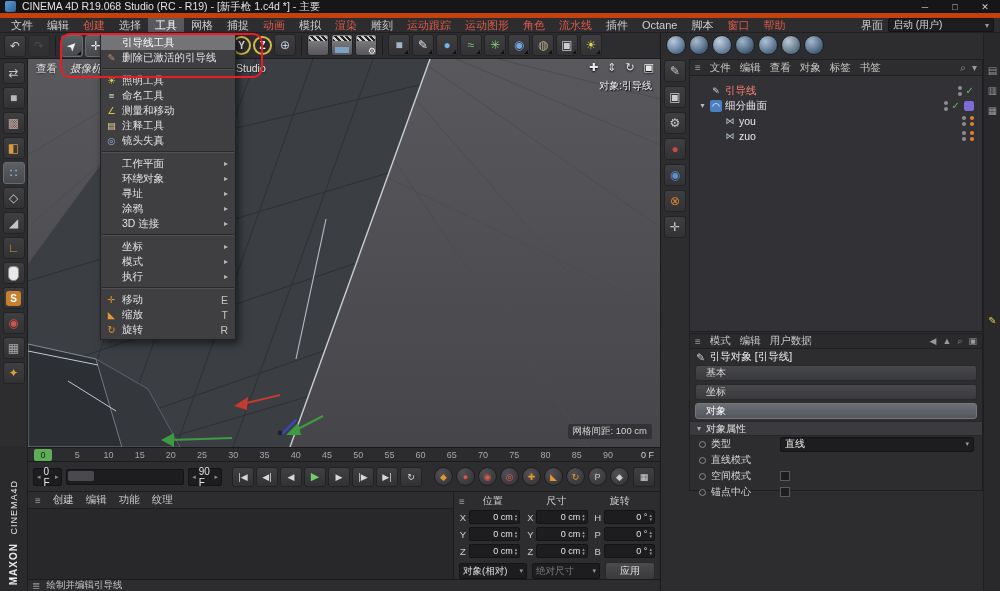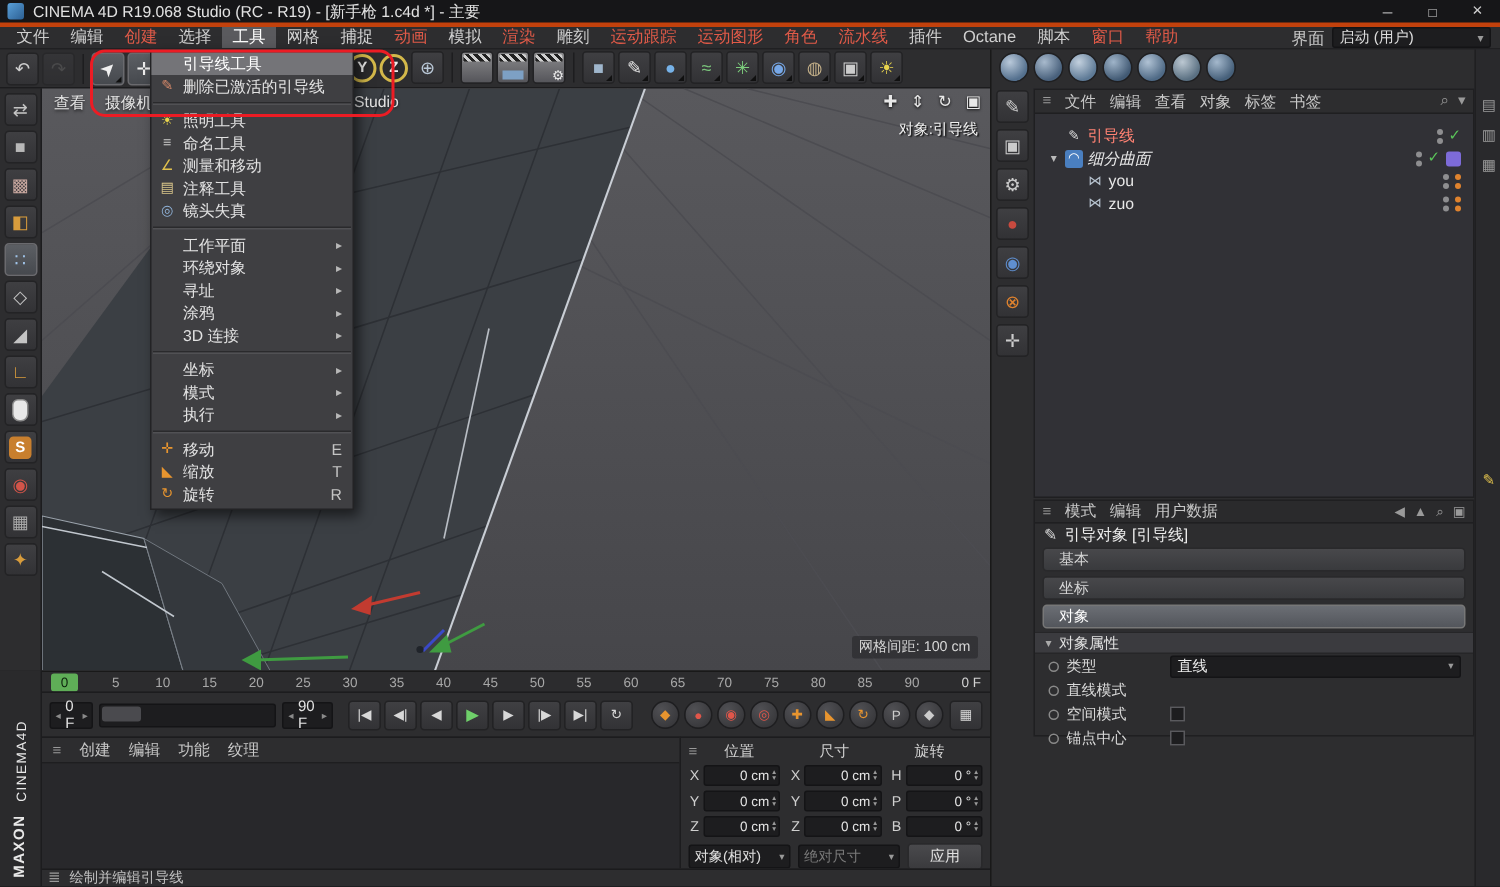--- a/index.html
+++ b/index.html
@@ -3,21 +3,21 @@
 <meta charset="utf-8">
 <style>
   html,body{margin:0;padding:0;background:#1b1b1b;}
   #app{position:relative;width:1000px;height:591px;overflow:hidden;background:#232325;
        font-family:"Liberation Sans","DejaVu Sans",sans-serif;color:#c8c8c8;font-size:11px;
        -webkit-font-smoothing:antialiased;}
   .abs{position:absolute;}
 
   
   #titlebar{left:0;top:0;width:1000px;height:18px;background:#161618;display:flex;align-items:center;
-            gap:6px;padding-left:5px;box-sizing:border-box;border-bottom:3px solid #c2410c;}
+            gap:6px;padding-left:5px;box-sizing:border-box;border-bottom:5px solid #c2410c;}
   #app-icon{width:11px;height:11px;border-radius:2px;background:linear-gradient(135deg,#5aa0d8,#2c5f93);flex:none;}
   #win-title{font-size:10.5px;color:#e2e2e2;white-space:nowrap;}
   #win-controls{margin-left:auto;display:flex;height:18px;}
   .winbtn{width:30px;height:18px;display:flex;align-items:center;justify-content:center;color:#cfcfcf;font-size:9px;}
 
   
   #menubar{left:0;top:18px;width:1000px;height:15px;background:#2d2d2f;display:flex;align-items:center;
            padding-left:4px;box-sizing:border-box;border-bottom:1px solid #202022;}
   .mitem{padding:0 7px;font-size:11px;color:#cfcfcf;white-space:nowrap;line-height:15px;}
   .mitem.accent{color:#e05a48;}
@@ -376,21 +376,21 @@
         <polygon points="133,381 146,374 146,388" fill="#3f9b41"></polygon>
       </g>
       <g>
         <line x1="295" y1="357" x2="266" y2="372" stroke="#3f9b41" stroke-width="2"></line>
         <polygon points="258,376 270,364 273,376" fill="#3f9b41"></polygon>
       </g>
       <line x1="268" y1="361" x2="254" y2="375" stroke="#3a49c9" stroke-width="2"></line>
       <circle cx="252" cy="374" r="2.4" fill="#20242a"></circle>
     </svg>
     <span class="vp-menu" style="left:8px;">查看</span>
-    <span class="vp-menu" style="left:42px;">摄像机</span>
+    <span class="vp-menu" style="left:42px;font-style:italic;">摄像机</span>
     <span class="vp-menu" style="left:208px;">Studio</span>
     <span id="vp-nav">
         <span class="vpnav">✚</span>
         <span class="vpnav">⇕</span>
         <span class="vpnav">↻</span>
         <span class="vpnav">▣</span>
       </span>
     <span id="vp-hint">对象:引导线</span>
     <span id="vp-grid">网格间距: 100 cm</span>
   </div>
@@ -755,21 +755,21 @@
                 <i class="dot"></i>
                 <i class="dot"></i>
               </span>
               <span class="check">✓</span>
             </span>
           </div>
           <div class="orow">
             <span style="width: 0px; flex: 0 0 auto;"></span>
             <span class="oexp">▾</span>
             <span class="oicon" style="color: rgb(255, 255, 255); background: rgb(74, 127, 192);">◠</span>
-            <span class="olabel" style="color: rgb(232, 232, 232); font-style: italic;">细分曲面</span>
+            <span class="olabel" style="color: rgb(232, 232, 232);">细分曲面</span>
             <span class="oright">
               <span class="odots">
                 <i class="dot"></i>
                 <i class="dot"></i>
               </span>
               <span class="check">✓</span>
               <span class="tagp"></span>
             </span>
           </div>
           <div class="orow">

